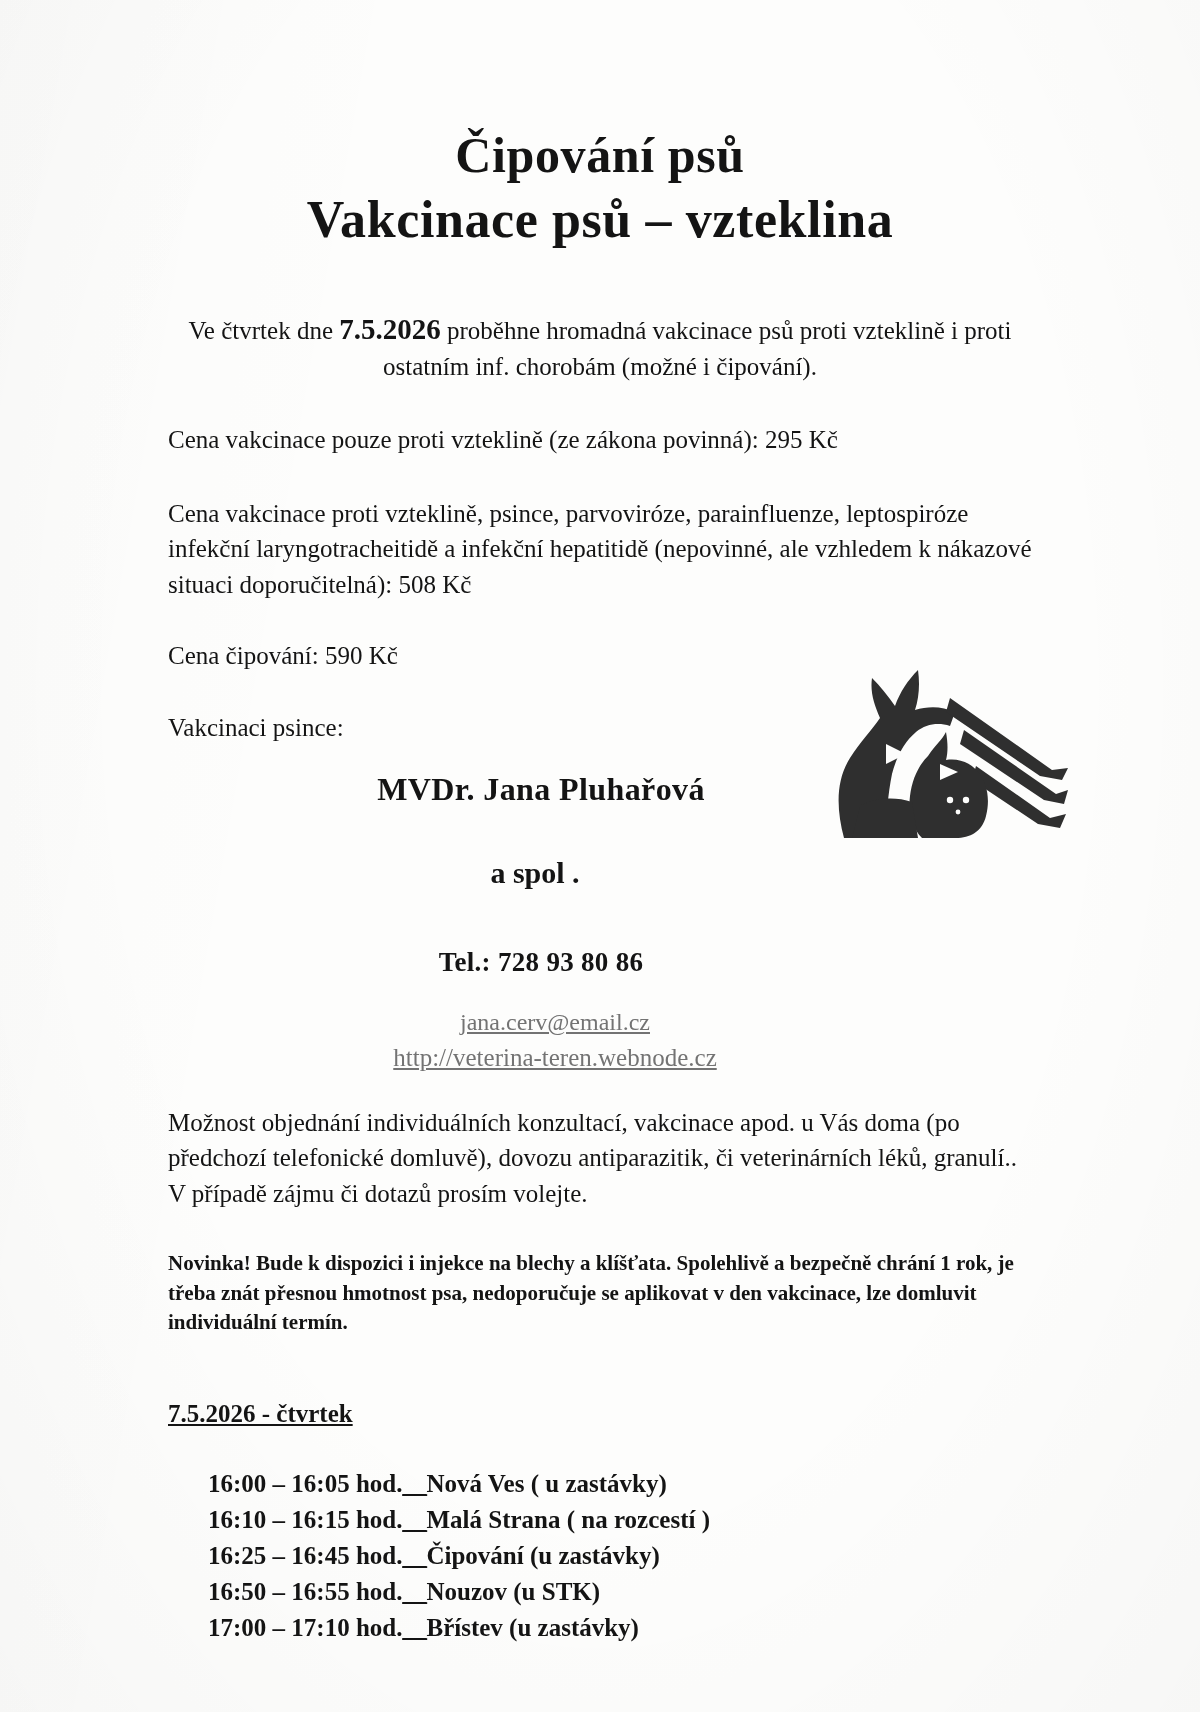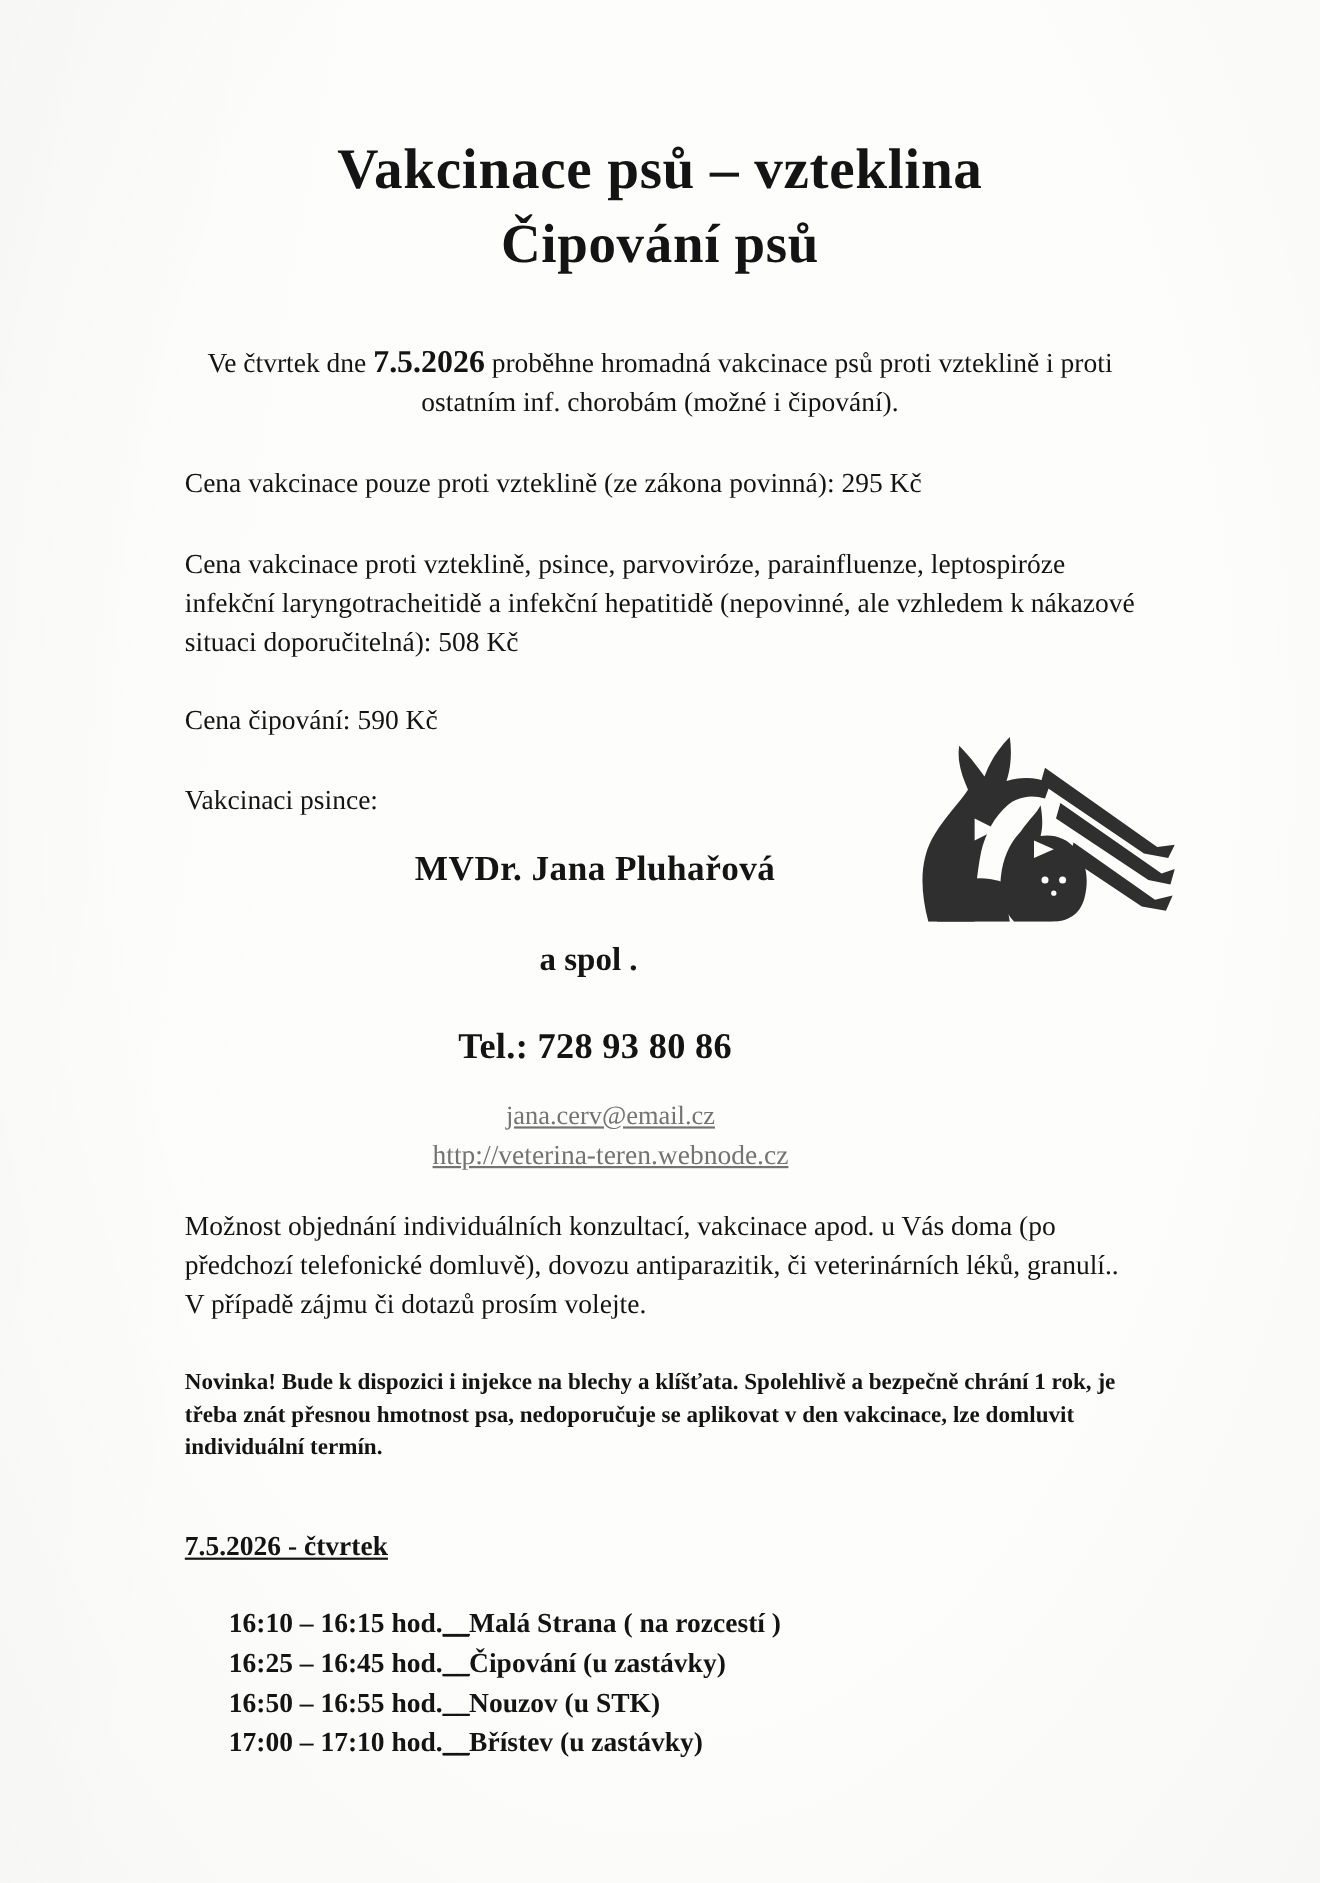--- a/index.html
+++ b/index.html
@@ -92,22 +92,22 @@
   .vet-sub {
     text-align: center;
     font-weight: bold;
     font-size: 30px;
     margin-top: 48px;
     padding-right: 130px;
   }
   .vet-tel {
     text-align: center;
     font-weight: bold;
-    font-size: 33px;
-    margin-top: 44px;
+    font-size: 27px;
+    margin-top: 57px;
     padding-right: 118px;
     letter-spacing: 0.3px;
   }
 
   
   .links {
     text-align: center;
     margin-top: 28px;
     padding-right: 90px;
   }
@@ -204,22 +204,22 @@
         <circle cx="158" cy="164" r="2.4" fill="#fdfdfc"></circle>
 
         <path d="M60 158 C74 150 94 148 112 154 L118 190 L52 190 Z"></path>
       </g>
     </svg>
   </div>
 
   <div class="content">
 
     <div class="title-block">
+      <div class="title-line second">Čipování psů</div>
       <div class="title-line">Vakcinace psů – vzteklina</div>
-      <div class="title-line second">Čipování psů</div>
     </div>
 
     <p class="intro"><span>Ve </span><b>čtvrtek</b><span> dne </span><b class="big-date">7.5.2026</b><span> proběhne hromadná vakcinace psů proti vzteklině i proti ostatním inf. chorobám (možné i čipování).</span></p>
 
     <p class="para"><span>Cena vakcinace pouze proti vzteklině (ze zákona povinná): </span><b>295</b><span> Kč</span></p>
 
     <p class="para"><span>Cena vakcinace proti vzteklině, psince, parvoviróze, parainfluenze, leptospiróze infekční laryngotracheitidě a infekční hepatitidě (nepovinné, ale vzhledem k nákazové situaci doporučitelná): </span><b>508</b><span> Kč</span></p>
 
     <p class="para tight"><span>Cena čipování: </span><b>590 Kč</b></p>
 
@@ -238,20 +238,23 @@
 
     <p class="centered-para">Možnost objednání individuálních konzultací, vakcinace apod. u Vás doma (po předchozí telefonické domluvě), dovozu antiparazitik, či veterinárních léků, granulí.. V případě zájmu či dotazů prosím volejte.</p>
 
     <p class="bold-para">Novinka! Bude k dispozici i injekce na blechy a klíšťata. Spolehlivě a bezpečně chrání 1 rok, je třeba znát přesnou hmotnost psa, nedoporučuje se aplikovat v  den vakcinace, lze domluvit individuální termín.</p>
 
     <div>
       <div class="date-heading">7.5.2026 - čtvrtek</div>
 
       <div class="schedule">
         <div class="sched-row">
+          <span>16:00 – 16:05 hod.</span><span class="sched-sep">__</span><span>Nová Ves ( u zastávky)</span>
+        </div>
+        <div class="sched-row">
           <span>16:10 – 16:15 hod.</span><span class="sched-sep">__</span><span>Malá Strana ( na rozcestí )</span>
         </div>
         <div class="sched-row">
           <span>16:25 – 16:45 hod.</span><span class="sched-sep">__</span><span>Čipování (u zastávky)</span>
         </div>
         <div class="sched-row">
           <span>16:50 – 16:55 hod.</span><span class="sched-sep">__</span><span>Nouzov  (u STK)</span>
         </div>
         <div class="sched-row">
           <span>17:00 – 17:10 hod.</span><span class="sched-sep">__</span><span>Břístev (u zastávky)</span>

